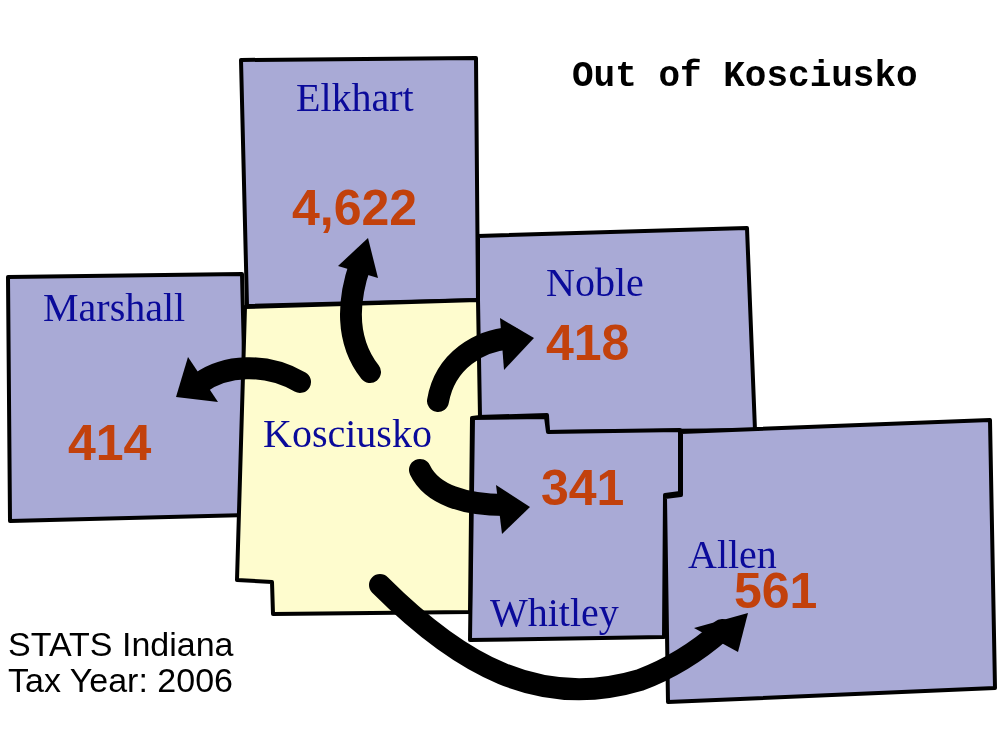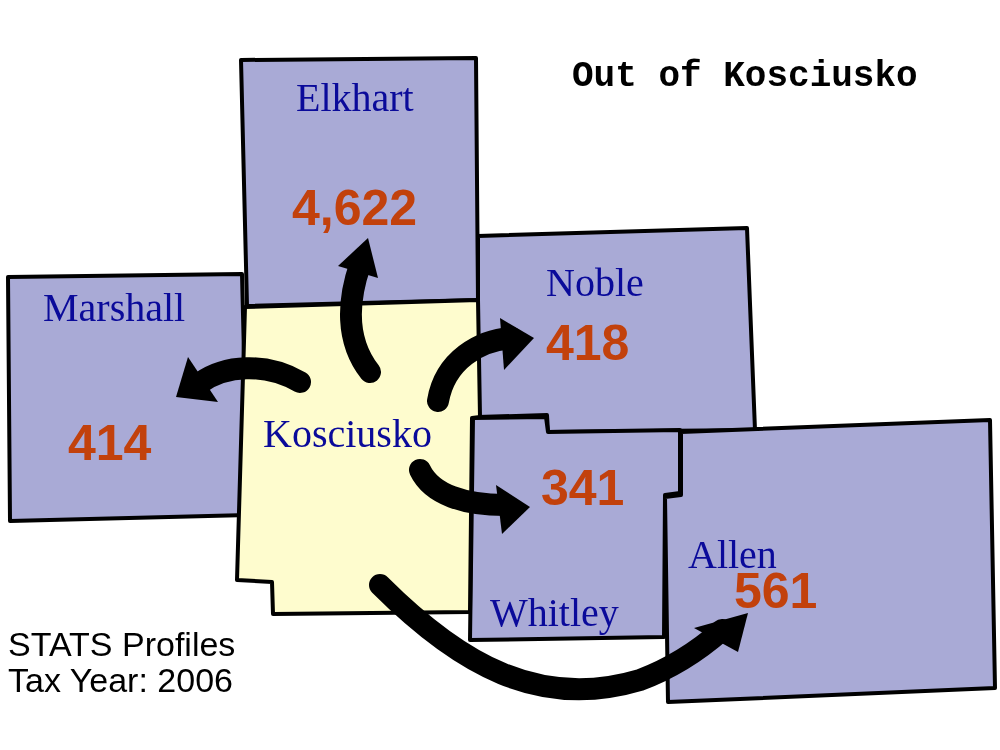--- a/index.html
+++ b/index.html
@@ -67,15 +67,15 @@
 
 <div class="lbl" style="left:490px; top:593px;">Whitley</div>
 <div class="num" style="left:541px; top:463px;">341</div>
 
 <div class="lbl" style="left:688px; top:503px;margin-top:32px;">Allen</div>
 <div class="num" style="left:734px; top:552px;margin-top:14px;">561</div>
 
 <div class="lbl" style="left:263px; top:414px;">Kosciusko</div>
 
 <div class="src">
-  <div>STATS Profiles</div>
+  <div>STATS Indiana</div>
   <div>Tax Year: 2006</div>
 </div>
 
 </body></html>

